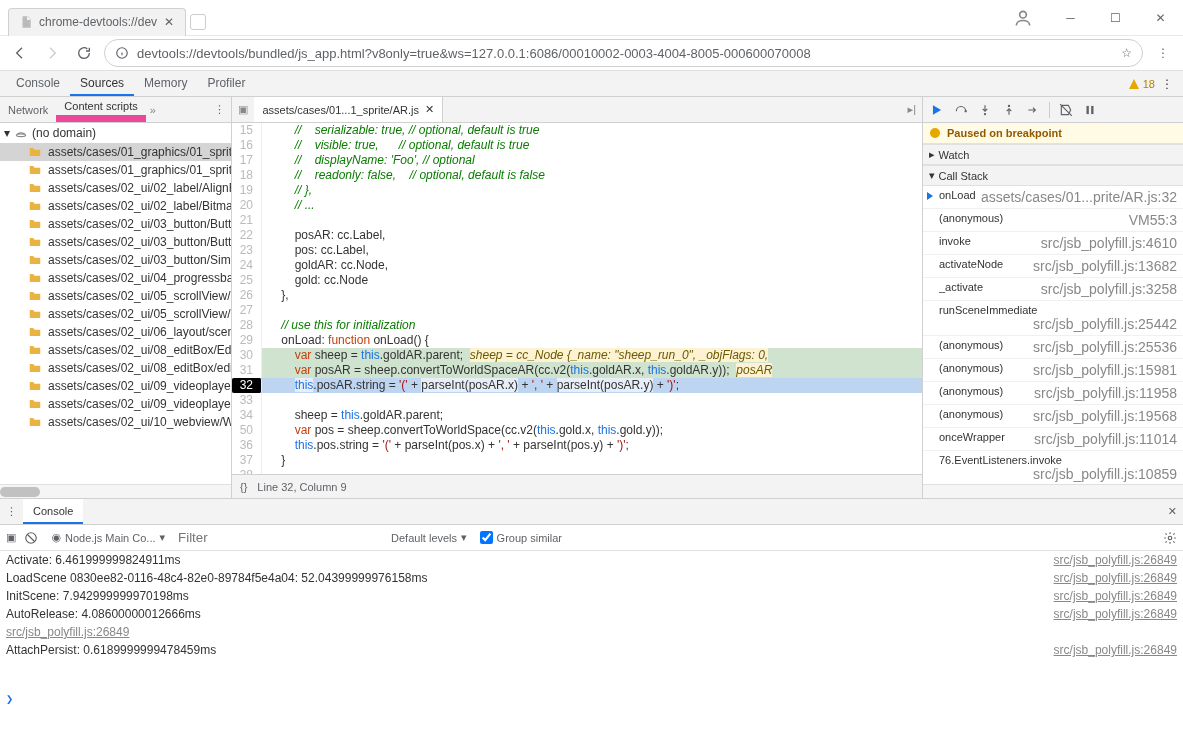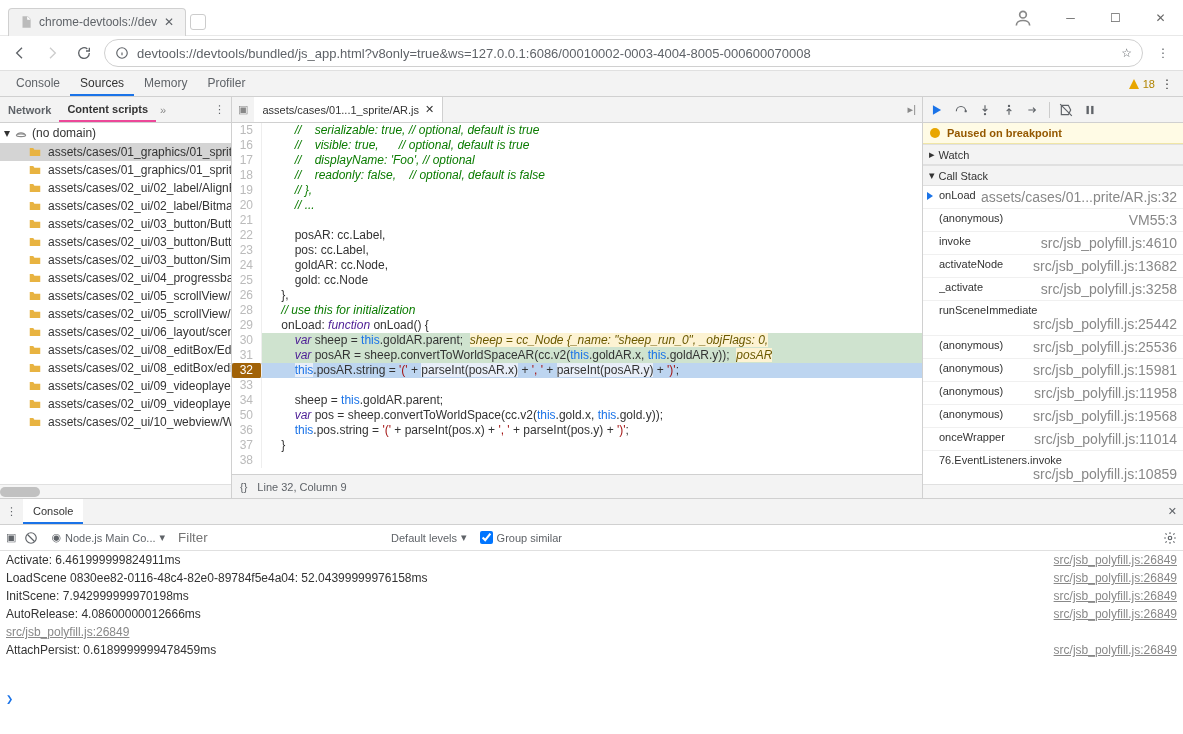--- a/index.html
+++ b/index.html
@@ -26,48 +26,48 @@
 .dt-tabs { height: 26px; display: flex; align-items: stretch; border-bottom: 1px solid #d0d0d0; background: #f3f3f3; padding: 0 6px; }
 .dt-tab { padding: 0 10px; display: flex; align-items: center; font-size: 12px; color: #5f6368; border-bottom: 2px solid transparent; }
 .dt-tab.active { color: #333; border-bottom: 2px solid #1a73e8; }
 .dt-right { margin-left: auto; display: flex; align-items: center; gap: 6px; padding-right: 4px; }
 .warn-badge { display: flex; align-items: center; gap: 3px; color: #b08400; font-size: 11px; }
 
 
 .main { display: flex; height: 402px; border-bottom: 1px solid #d0d0d0; }
 .left-pane { width: 232px; border-right: 1px solid #d0d0d0; display: flex; flex-direction: column; overflow: hidden; }
 .left-tabs { height: 26px; display: flex; align-items: center; border-bottom: 1px solid #d0d0d0; background: #f3f3f3; font-size: 11px; }
-.left-tab { padding: 0 8px; height: 100%; display: flex; align-items: center; color: #5f6368; font-weight: bold; }
-.left-tab.active { border-bottom: 2px solid #ec4899; color: #333; }
+.left-tab { padding: 0 8px; height: 100%; display: flex; align-items: center; color: #5f6368; }
+.left-tab.active { border-bottom: 7px solid #ec4899; color: #333; }
 .left-menu { margin-left: auto; padding: 0 6px; color: #5f6368; }
 
 .tree { overflow-y: auto; overflow-x: hidden; flex: 1; font-size: 12px; }
 .tree-root { padding: 3px 4px; display: flex; align-items: center; gap: 4px; }
 .tree-item { padding: 2px 0 2px 28px; display: flex; align-items: center; gap: 6px; white-space: nowrap; overflow: hidden; }
 .tree-item.selected { background: #d4d4d4; }
 .folder-icon { width: 14px; height: 14px; flex-shrink: 0; }
 .bottom-scroll { height: 14px; background: #f5f5f5; border-top: 1px solid #e0e0e0; position: relative; }
 .bottom-scroll::after { content:''; position: absolute; left: 0; top: 2px; width: 40px; height: 10px; background: #c1c1c1; border-radius: 5px; }
 
 
 .center-pane { flex: 1; display: flex; flex-direction: column; min-width: 0; }
 .file-tabs { height: 26px; display: flex; align-items: center; border-bottom: 1px solid #d0d0d0; background: #f3f3f3; font-size: 11px; }
 .file-tab { padding: 0 8px; height: 100%; display: flex; align-items: center; gap: 6px; border-right: 1px solid #d0d0d0; background: #fff; color: #333; }
 .file-nav { padding: 0 6px; color: #888; }
 .file-right { margin-left: auto; padding: 0 6px; color: #888; }
 
 .code-wrap { flex: 1; overflow: auto; background: #fff; font-family: Consolas, monospace; font-size: 12px; line-height: 15px; position: relative; }
 .code-line { display: flex; }
 .lineno { width: 30px; text-align: right; padding-right: 8px; color: #bbb; background: #fff; user-select: none; border-right: 1px solid #eee; }
-.lineno.bp { background: #a16207; color: #fff; border-radius: 2px; }
+.lineno.bp { background: #000000; color: #fff; border-radius: 2px; }
 .code { white-space: pre; padding-left: 6px; flex: 1; }
 .code-line.hl { background: #cfe3cf; }
 .code-line.hl2 { background: #bdd5f0; }
 .c-comment { color: #0a7b00; font-style: italic; }
-.c-key { color: #4c1d95; font-style: italic; }
+.c-key { color: #c2410c; }
 .c-str { color: #a31515; }
 .c-this { color: #1a73e8; }
 .hint { background: #fdf3d3; color: #6b5900; font-style: italic; }
 .tok-hl{ background:#e8eef8; }
 
 .code-footer { height: 24px; border-top: 1px solid #d0d0d0; display: flex; align-items: center; padding: 0 8px; gap: 10px; font-size: 11px; color: #5f6368; background: #f3f3f3; }
 
 
 .right-pane { width: 261px; border-left: 1px solid #d0d0d0; display: flex; flex-direction: column; font-size: 11px; }
 .dbg-toolbar { height: 26px; display: flex; align-items: center; border-bottom: 1px solid #d0d0d0; background: #f3f3f3; padding: 0 4px; gap: 4px; }
@@ -343,20 +343,24 @@
           <div class="lineno">24</div>
           <div class="code">        goldAR: cc.Node,</div>
         </div>
         <div class="code-line">
           <div class="lineno">25</div>
           <div class="code">        gold: cc.Node</div>
         </div>
         <div class="code-line">
           <div class="lineno">26</div>
           <div class="code">    },</div>
+        </div>
+        <div class="code-line">
+          <div class="lineno">27</div>
+          <div class="code"></div>
         </div>
         <div class="code-line">
           <div class="lineno">28</div>
           <div class="code">    <span class="c-comment">// use this for initialization</span></div>
         </div>
         <div class="code-line">
           <div class="lineno">29</div>
           <div class="code">    onLoad: <span class="c-key">function</span> onLoad() {</div>
         </div>
         <div class="code-line hl">

